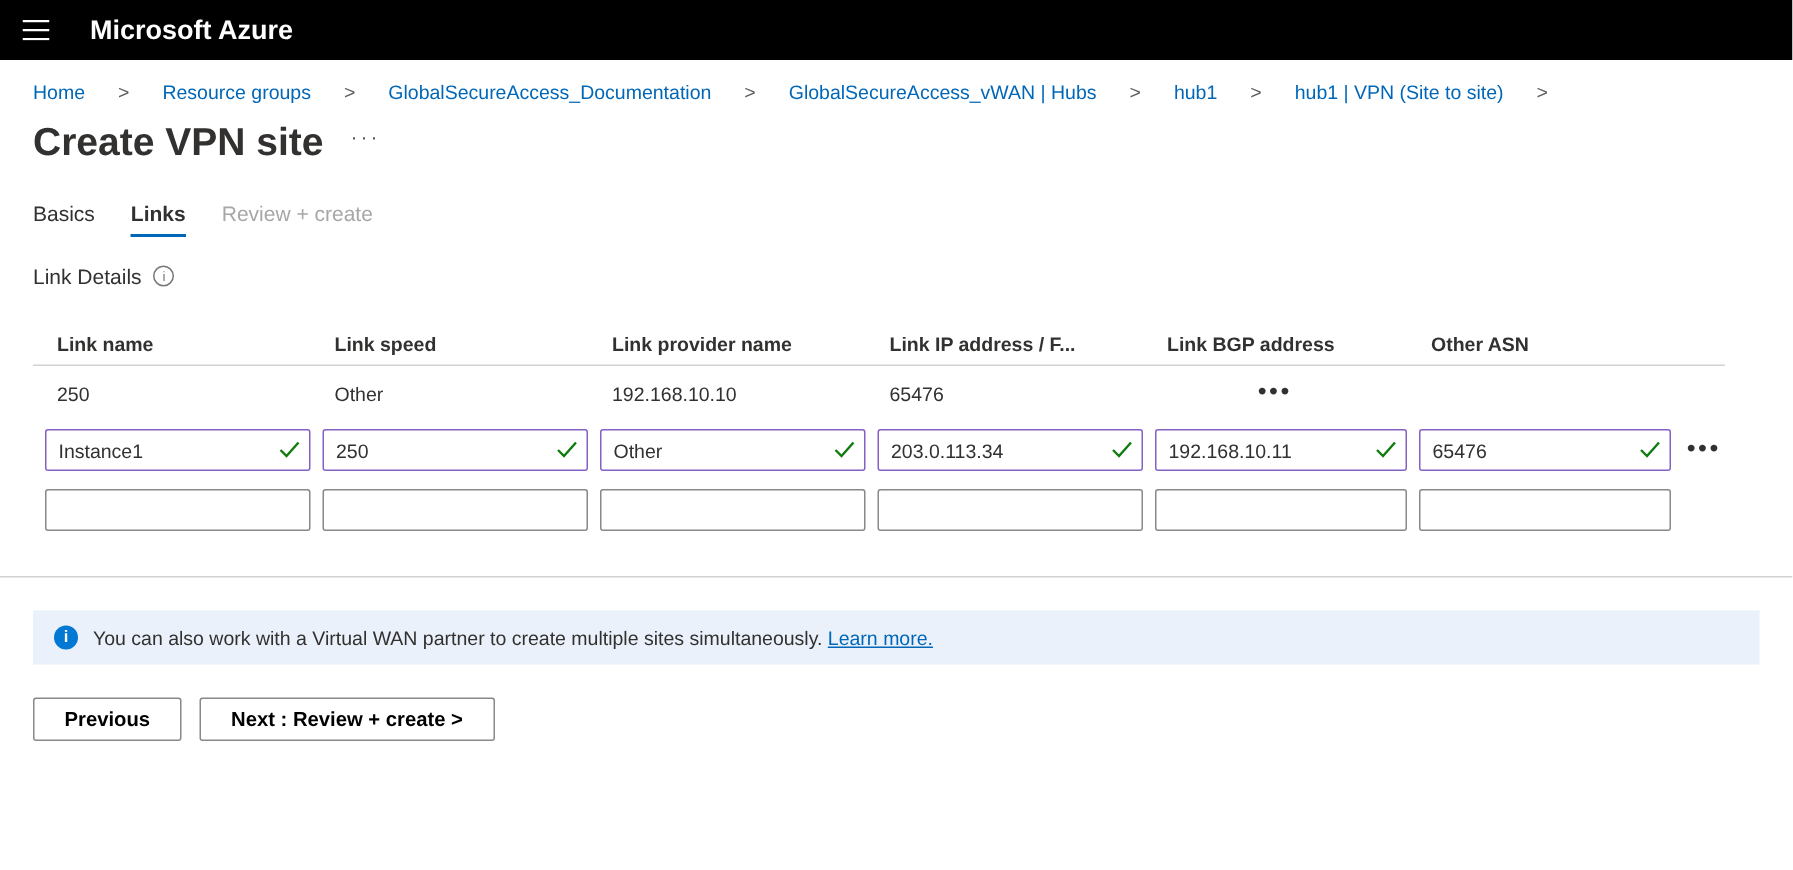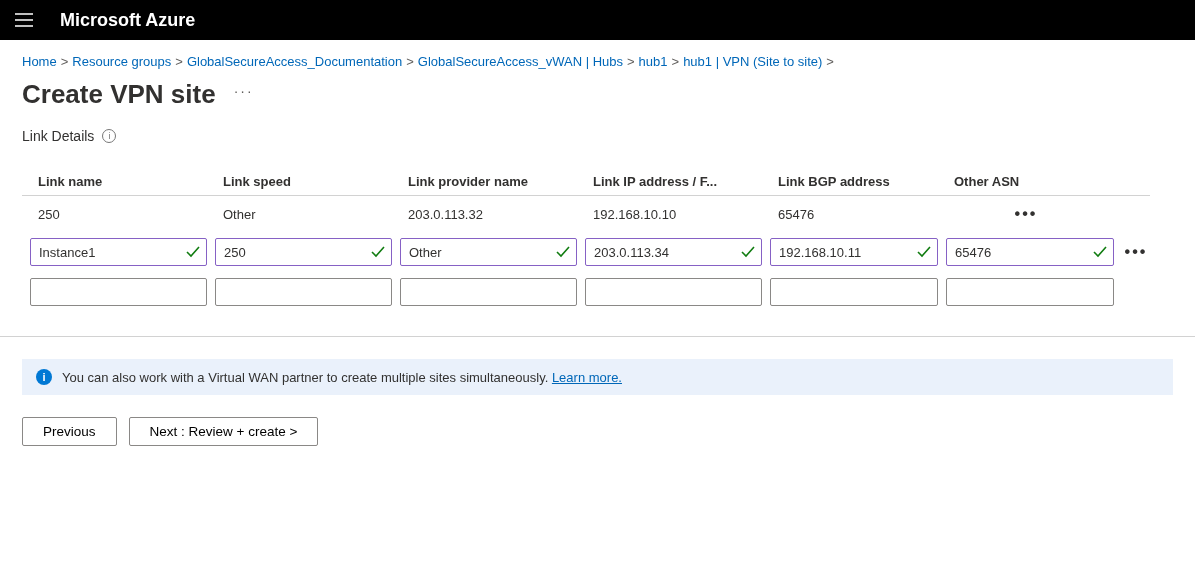--- a/index.html
+++ b/index.html
@@ -60,21 +60,21 @@
   }
   .search input::placeholder { color: #605e5c; }
 
   
   .page { padding: 14px 22px 20px 22px; }
 
   
   .breadcrumb {
     display: flex; align-items: center; flex-wrap: wrap;
     font-size: 13px;
-    gap: 4px;
+    gap: 22px;
     margin-bottom: 10px;
   }
   .breadcrumb a { color: var(--azure-link); text-decoration: none; cursor: pointer; }
   .breadcrumb .chev { color: var(--text-light); }
 
   .page-title-row { display: flex; align-items: flex-start; gap: 14px; margin-bottom: 18px; }
   .page-title { font-size: 26px; font-weight: 600; }
   .more-dots { color: var(--text-light); font-size: 14px; letter-spacing: 2px; padding: 4px; cursor: pointer; }
 
   
@@ -147,20 +147,21 @@
     display: flex; align-items: center; justify-content: center;
     font-size: 11px; font-weight: 700;
   }
   .info-bar a { color: var(--azure-link); text-decoration: underline; cursor: pointer; }
 
   .footer-buttons { display: flex; gap: 12px; }
   .btn {
     border: 1px solid #8a8886; background: #fff;
     padding: 6px 20px; font-size: 13.5px; cursor: pointer;
     border-radius: 2px;
+    font-weight: bold;
   }
 </style>
 </head>
 <body>
 
 <div class="topbar">
   <div class="hamburger">
     <svg viewBox="0 0 18 14">
         <path stroke="#fff" stroke-width="1.5" d="M0 1h18M0 7h18M0 13h18"></path>
       </svg>
@@ -183,41 +184,45 @@
     <span class="chev">&gt;</span>
     <a>hub1 | VPN (Site to site)</a>
     <span class="chev">&gt;</span>
   </div>
 
   <div class="page-title-row">
     <div class="page-title">Create VPN site</div>
     <div class="more-dots">···</div>
   </div>
 
+  <div class="tabs">
+    <div class="tab">Basics</div>
+    <div class="tab active">Links</div>
+    <div class="tab disabled">Review + create</div>
+  </div>
 
   <div class="section-label">
     <span>Link Details</span>
     <span class="info-icon-outline">i</span>
   </div>
 
   <div class="table-wrap">
     <div class="thead">
       <div>Link name</div>
       <div>Link speed</div>
       <div>Link provider name</div>
       <div>Link IP address / F...</div>
       <div>Link BGP address</div>
       <div>Other ASN</div>
       <div class="actions-h"></div>
     </div>
 
     <div class="trow static">
       <div>250</div>
       <div>Other</div>
-      <div>203.0.113.32</div>
       <div>192.168.10.10</div>
       <div>65476</div>
       <div class="actions-cell">
           <span class="row-more">•••</span>
         </div>
     </div>
 
     <div class="trow input-row active">
       <div>
           <div class="fld">

